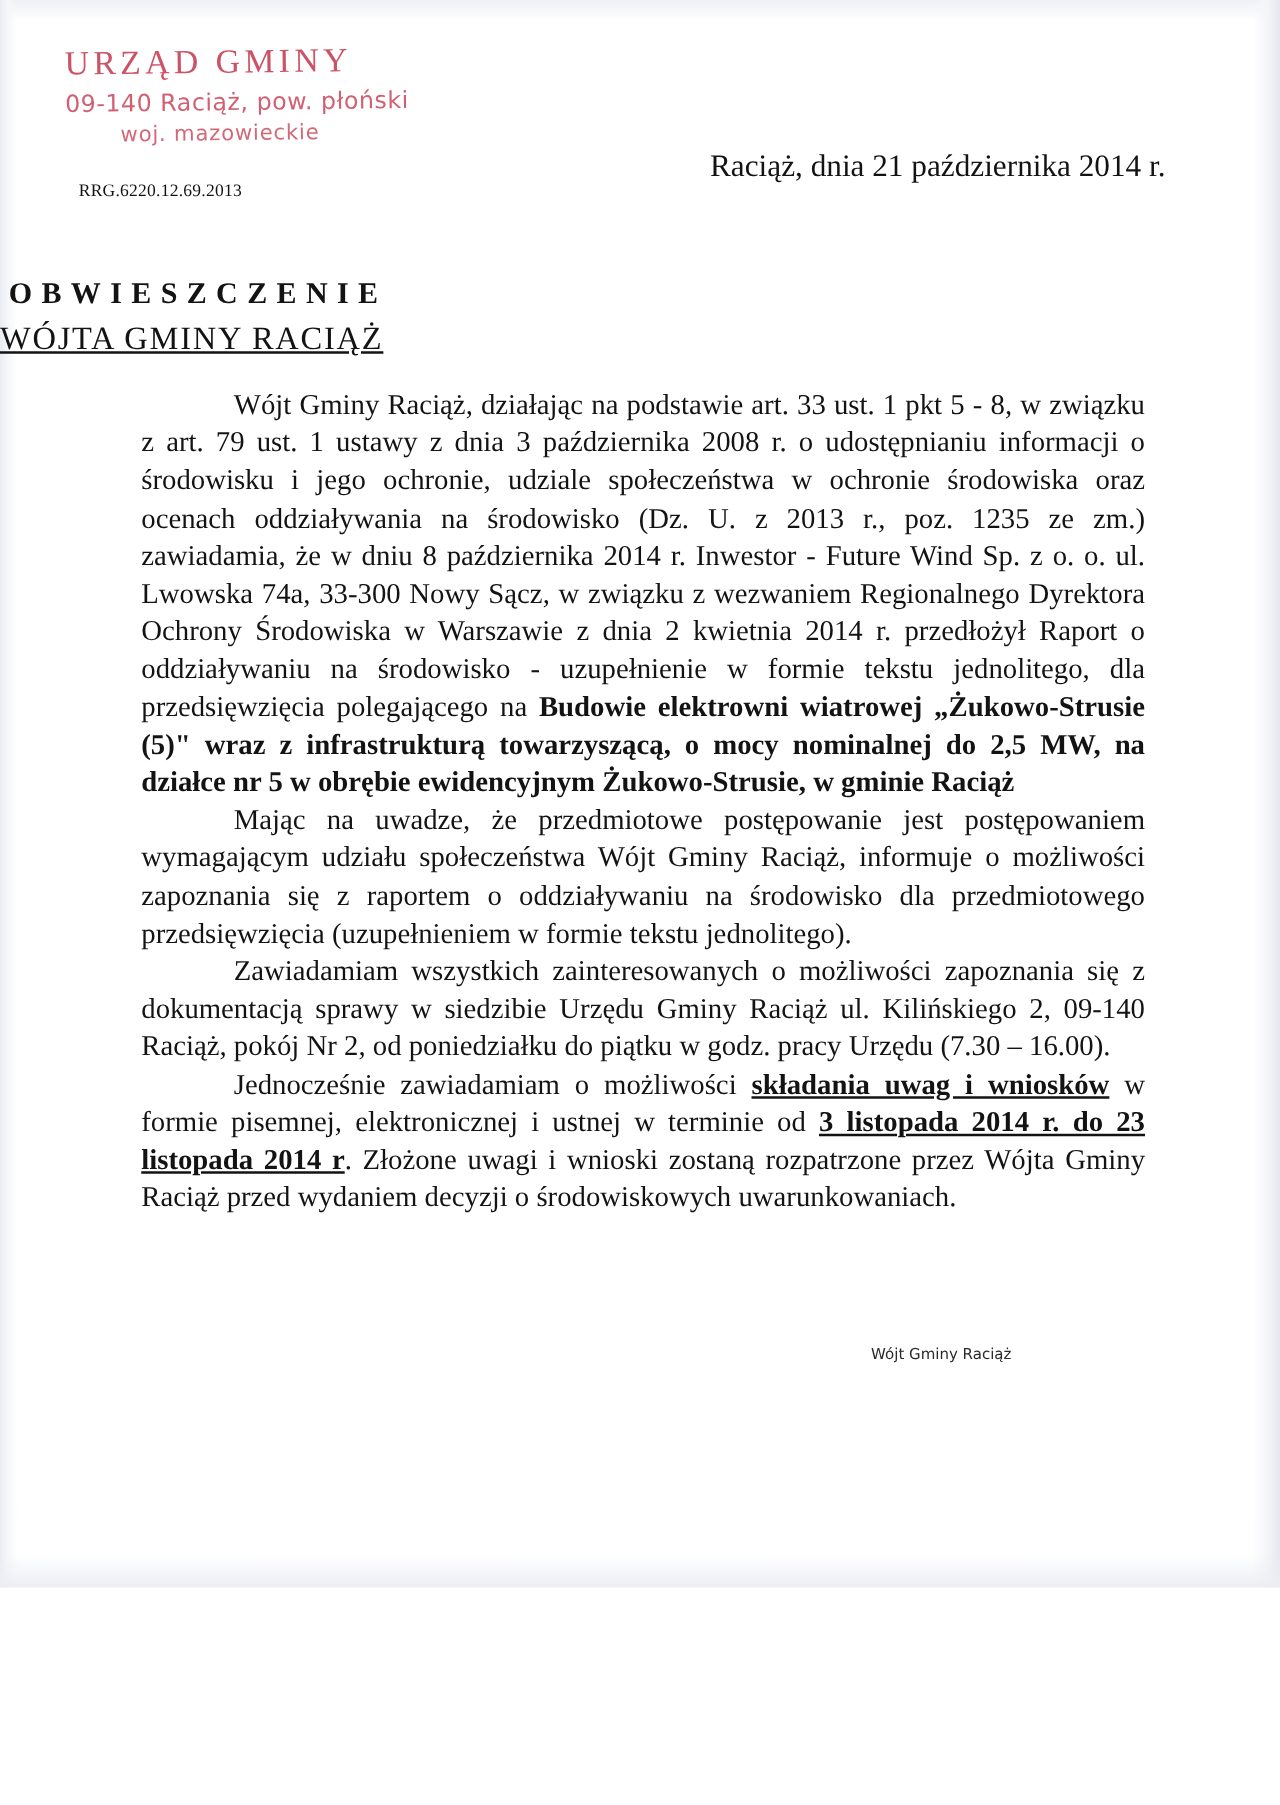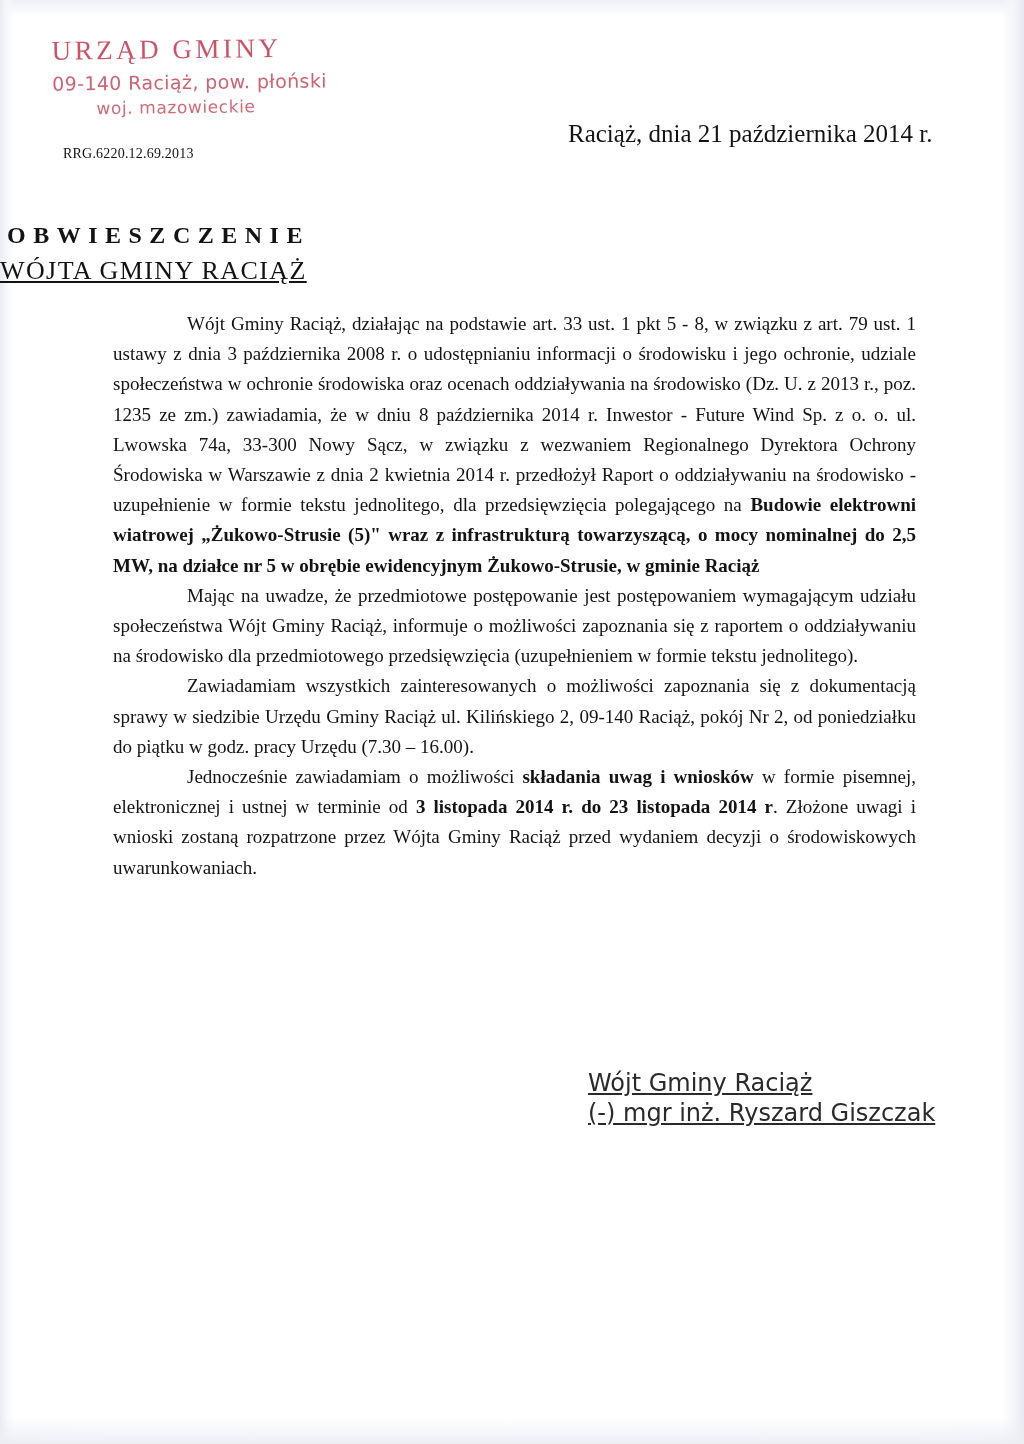--- a/index.html
+++ b/index.html
@@ -13,21 +13,21 @@
     background: #ffffff;
     font-family: "Liberation Serif", "DejaVu Serif", serif;
     color: #131313;
     overflow: hidden;
   }
 
   
   .page {
     position: relative;
     width: 1024px;
-    height: 1444px;
+    height: 1270px;
     background:
       radial-gradient(ellipse 130% 110% at 50% 45%, #ffffff 58%, #fbfbfd 80%, #f2f3f7 100%);
     box-sizing: border-box;
   }
   .scan-edge-left {
     position: absolute;
     top: 0; left: 0;
     width: 14px; height: 100%;
     background: linear-gradient(to right, #e9ebf1 0%, #f6f7fa 45%, rgba(255,255,255,0) 100%);
     pointer-events: none;
@@ -128,43 +128,43 @@
 
   
   .body-wrap {
     position: absolute;
     left: 113px;
     top: 309px;
     width: 803px;
   }
   p.para {
     margin: 0;
-    font-size: 19px;
+    font-size: 23px;
     line-height: 30.2px;
     text-align: justify;
     text-justify: inter-word;
     text-indent: 74px;
     hyphens: none;
   }
   p.para + p.para {
   }
   .b { font-weight: bold; }
-  .bu { font-weight: bold; text-underline-offset: 2px; }
+  .bu { font-weight: bold; text-decoration: underline; text-underline-offset: 2px; }
 
   
   .signature {
     position: absolute;
     left: 588px;
     top: 1068px;
     width: 330px;
+    text-align: center;
     font-family: "DejaVu Sans", "Liberation Sans", sans-serif;
-    font-size: 24px;
+    font-size: 12px;
     line-height: 30px;
     color: #2a2a2a;
-    text-decoration: underline;
   }
   .sig-line { display: block; white-space: nowrap; }
 </style>
 </head>
 <body>
 
 <div class="page">
 
   <div class="scan-edge-top"></div>
   <div class="scan-edge-left"></div>
@@ -193,16 +193,15 @@
     <p class="para">Mając na uwadze, że przedmiotowe postępowanie jest postępowaniem wymagającym udziału społeczeństwa Wójt Gminy Raciąż, informuje o możliwości zapoznania się z  raportem o oddziaływaniu na środowisko dla przedmiotowego przedsięwzięcia (uzupełnieniem w formie tekstu jednolitego).</p>
 
     <p class="para">Zawiadamiam wszystkich zainteresowanych o możliwości zapoznania się z dokumentacją sprawy w siedzibie Urzędu Gminy Raciąż ul. Kilińskiego 2, 09-140 Raciąż, pokój Nr 2, od poniedziałku do piątku w godz. pracy Urzędu (7.30 – 16.00).</p>
 
     <p class="para"><span>Jednocześnie zawiadamiam o możliwości </span><span class="bu">składania uwag i wniosków</span><span> w formie pisemnej, elektronicznej i ustnej w terminie od </span><span class="bu">3 listopada 2014 r. do 23 listopada 2014 r</span><span>. Złożone uwagi i wnioski zostaną rozpatrzone przez Wójta Gminy Raciąż przed wydaniem decyzji o środowiskowych uwarunkowaniach.</span></p>
 
   </div>
 
   <div class="signature">
     <span class="sig-line">Wójt Gminy Raciąż</span>
-    <span class="sig-line">(-) mgr inż. Ryszard Giszczak</span>
   </div>
 
 </div>
 
 </body></html>

